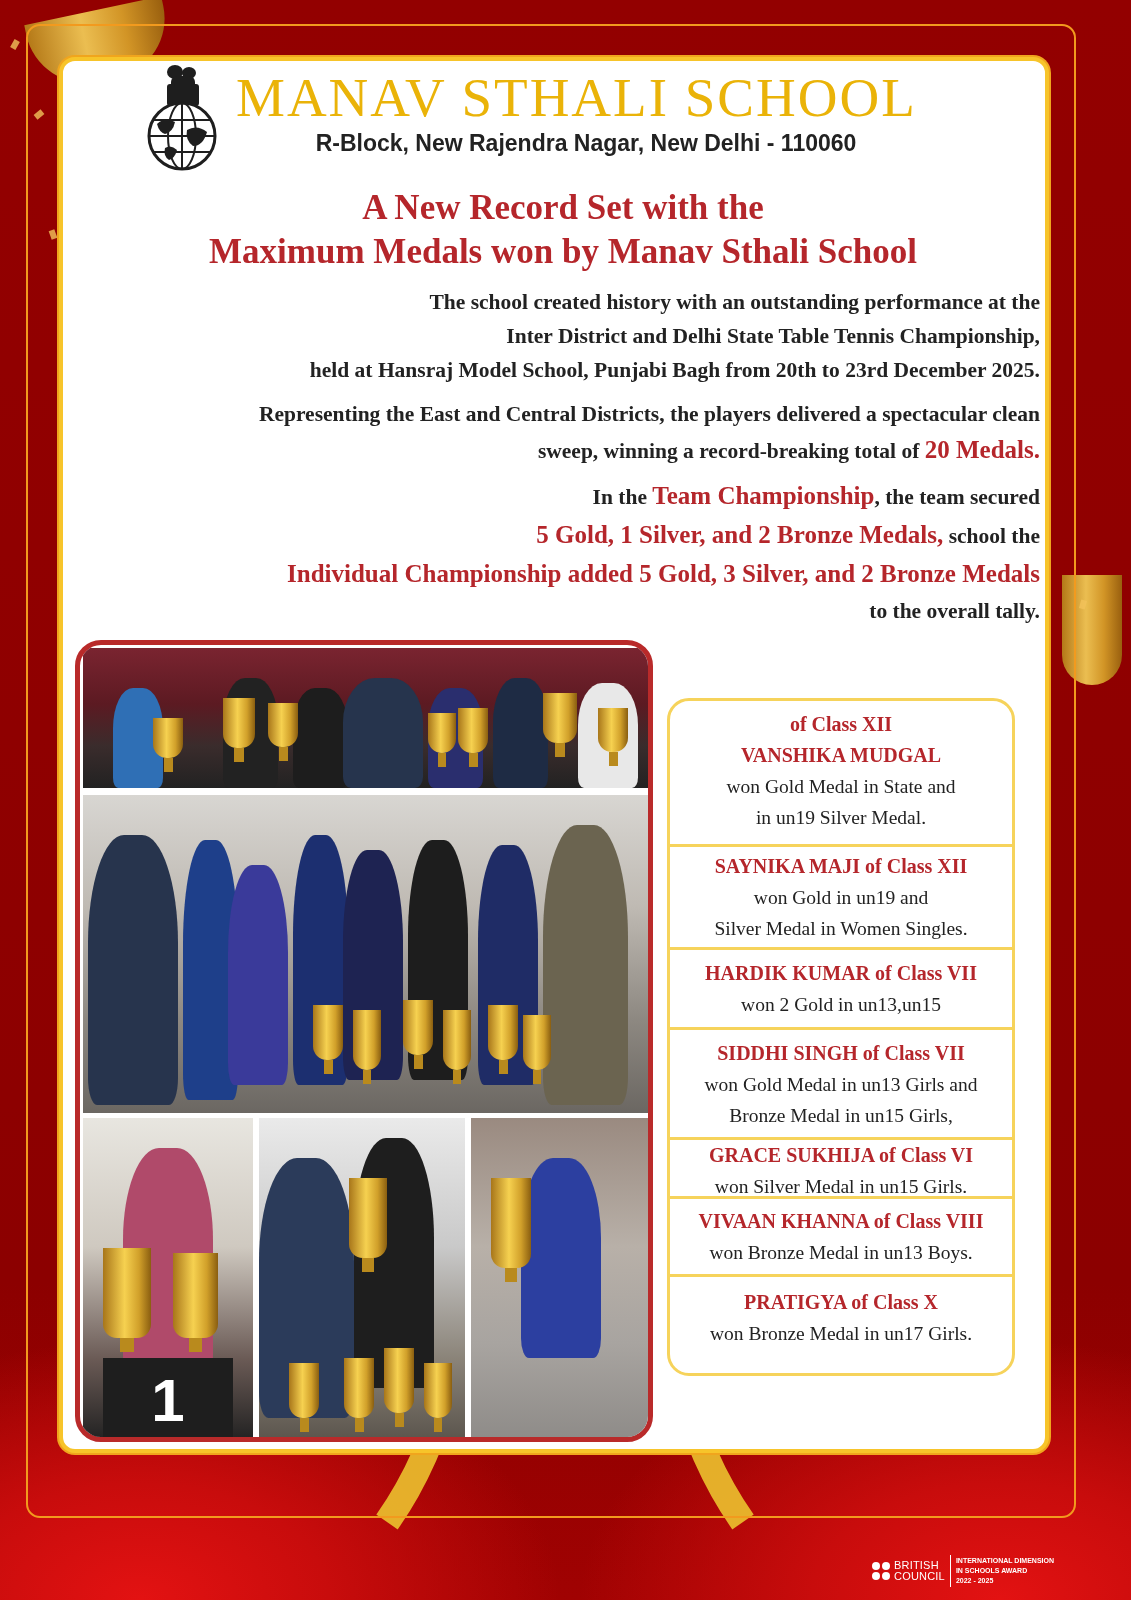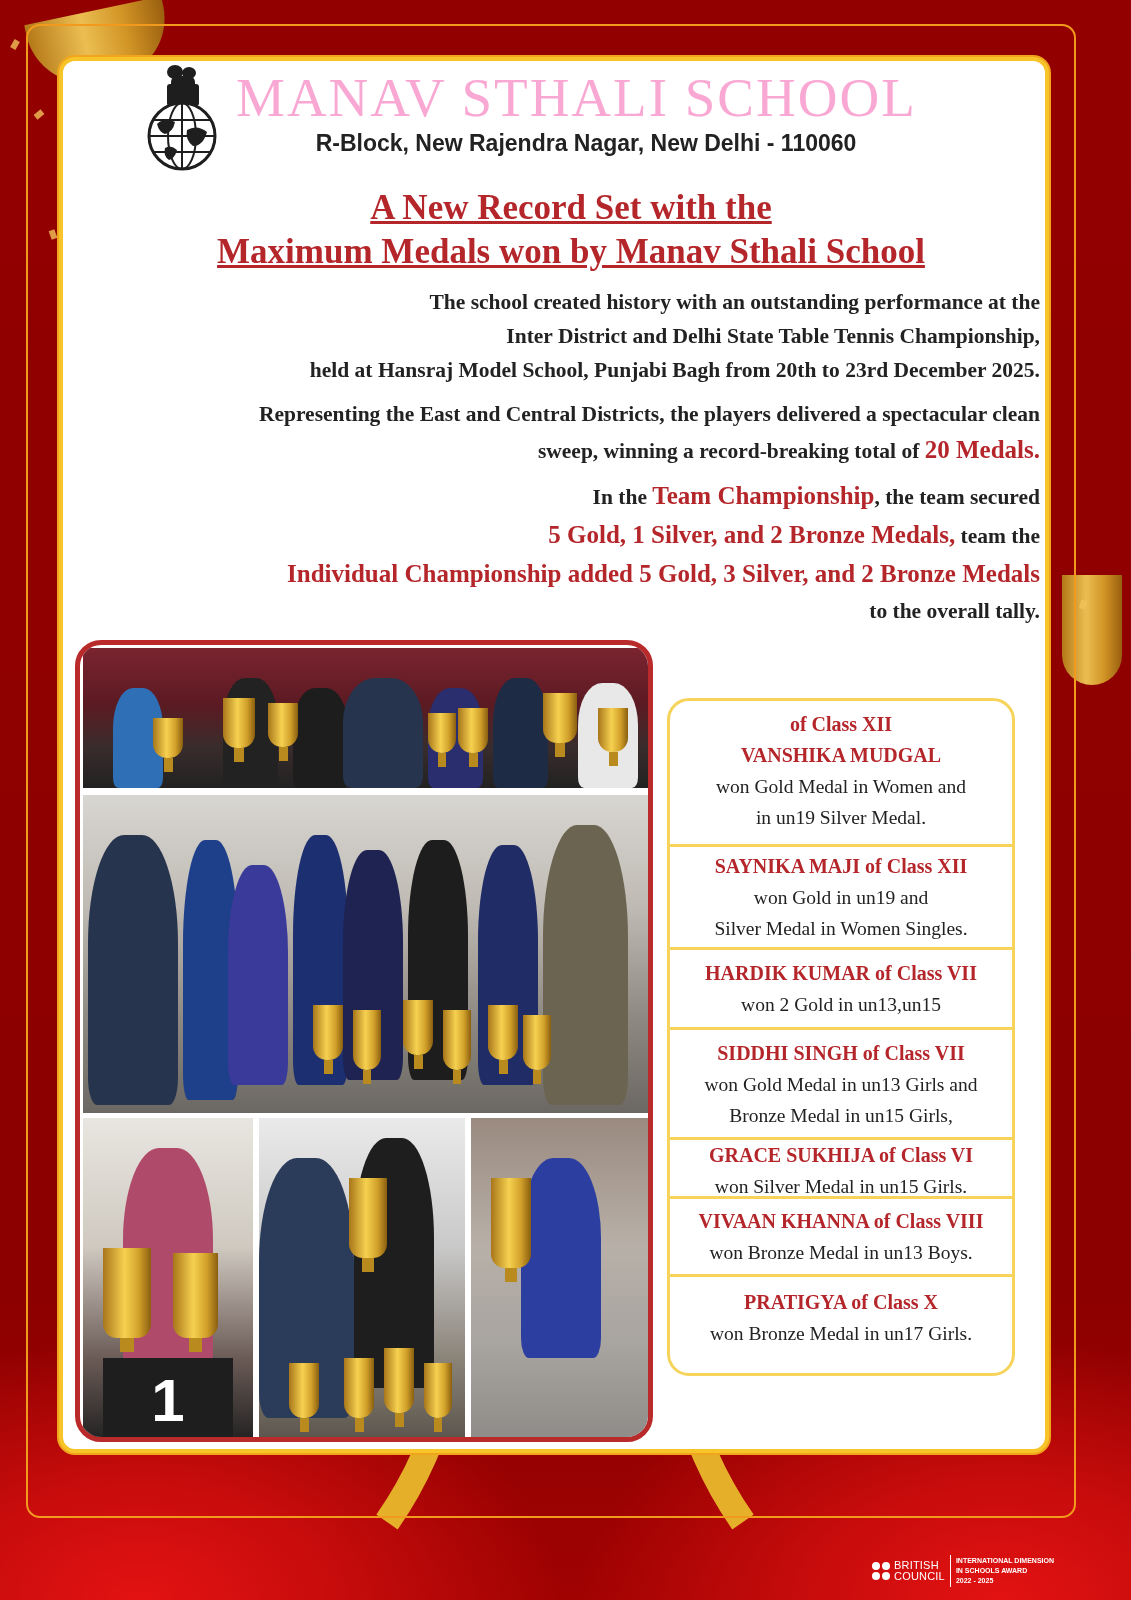--- a/index.html
+++ b/index.html
@@ -50,32 +50,31 @@
     box-shadow: 0 0 0 2px #f0a51d;
   }
 
   
   .logo {
     position: absolute; left: 145px; top: 64px; width: 74px; height: 108px;
   }
   .school-name {
     position: absolute; left: 236px; top: 66px; width: 730px;
     font-family: "Liberation Serif", serif; font-size: 55px; letter-spacing: 2px;
-    color: #f9a8d4; line-height: 64px; white-space: nowrap;
+    color: #eab308; line-height: 64px; white-space: nowrap;
   }
   .address {
     position: absolute; left: 236px; top: 130px; width: 700px; text-align: center;
     font-family: "Liberation Sans", sans-serif; font-weight: bold; font-size: 23px; color: #222;
   }
 
   .headline {
-    position: absolute; left: 96px; width: 950px; text-align: center;
+    position: absolute; left: 88px; width: 950px; text-align: center;
     font-family: "Liberation Serif", serif; font-weight: bold; font-size: 35px; color: #b5262b;
     line-height: 44px;
-    text-decoration: underline;
   }
   .headline-1 { top: 186px; }
   .headline-2 { top: 230px; }
 
   .para {
     position: absolute; left: 70px; width: 970px; text-align: right;
     font-family: "Liberation Serif", serif; font-weight: bold; font-size: 21.5px; color: #222;
     line-height: 34px;
   }
   .big-red { color: #b5262b; font-size: 25px; }
@@ -173,21 +172,21 @@
 
 <div class="para" style="top:397px">Representing the East and Central Districts, the players delivered a spectacular clean</div>
 <div class="para" style="top:433px">
   <span>sweep, winning a record-breaking total of </span><span class="big-red">20 Medals.</span>
 </div>
 
 <div class="para" style="top:479px">
   <span>In the </span><span class="big-red">Team Championship</span><span>, the team secured</span>
 </div>
 <div class="para" style="top:518px">
-  <span class="big-red">5 Gold, 1 Silver, and 2 Bronze Medals,</span><span> team the</span>
+  <span class="big-red">5 Gold, 1 Silver, and 2 Bronze Medals,</span><span> school the</span>
 </div>
 <div class="para" style="top:557px">
   <span class="big-red">Individual Championship added 5 Gold, 3 Silver, and 2 Bronze Medals</span>
 </div>
 <div class="para" style="top:594px">to the overall tally.</div>
 
 <div class="collage">
   <div class="photo photo-1">
     <div class="person" style="left:30px;top:40px;width:50px;height:100px;background:#2f6fb5"></div>
     <div class="person" style="left:140px;top:30px;width:55px;height:110px;background:#222"></div>
@@ -238,21 +237,21 @@
   <div class="photo photo-5">
     <div class="person" style="left:50px;top:40px;width:80px;height:200px;background:#2c3fa0"></div>
     <div class="cup" style="left:20px;top:60px;width:40px;height:90px"></div>
   </div>
 </div>
 
 <div class="achievements">
   <div class="ach-item" style="height:146px;padding-top:8px">
     <div class="ach-name">of Class XII</div>
     <div class="ach-name">VANSHIKA MUDGAL</div>
-    <div>won Gold Medal in Women and</div>
+    <div>won Gold Medal in State and</div>
     <div>in un19 Silver Medal.</div>
   </div>
   <div class="ach-item" style="height:103px;padding-top:4px">
     <div class="ach-name">SAYNIKA MAJI of Class XII</div>
     <div>won Gold in un19 and</div>
     <div>Silver Medal in Women Singles.</div>
   </div>
   <div class="ach-item" style="height:80px;padding-top:8px">
     <div class="ach-name">HARDIK KUMAR of Class VII</div>
     <div>won 2 Gold in un13,un15</div>

